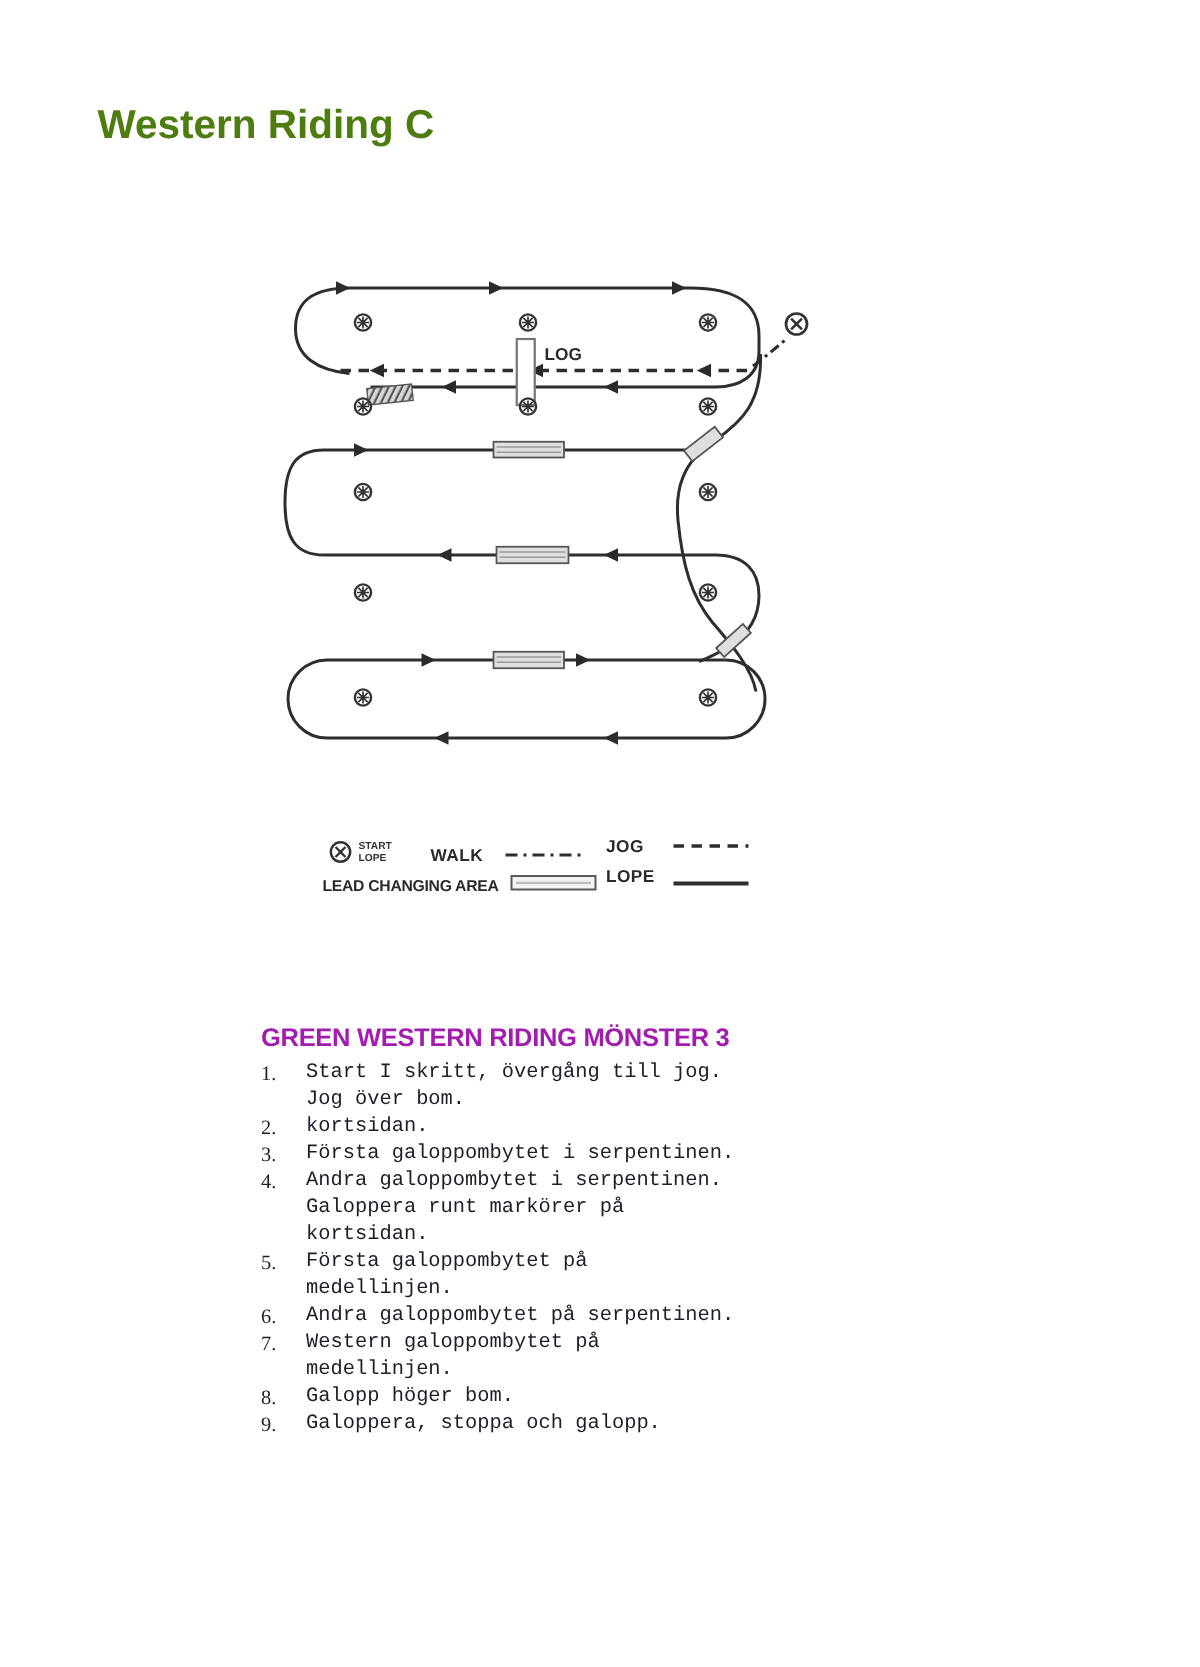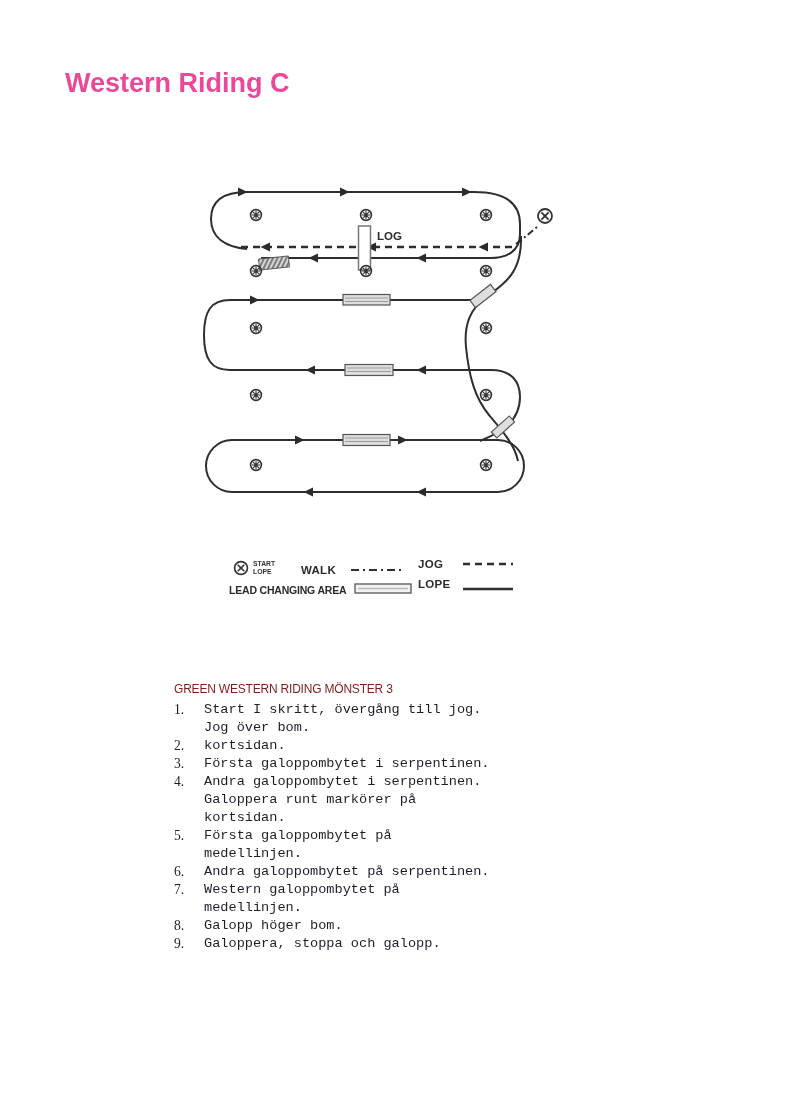--- a/index.html
+++ b/index.html
@@ -2,30 +2,30 @@
 <html><head>
 <meta charset="utf-8">
 <style>
   html,body{margin:0;padding:0;}
   body{
     width:800px;height:1111px;position:relative;background:#ffffff;
     font-family:"Liberation Sans",sans-serif;overflow:hidden;
   }
   .page-title{
     position:absolute;left:65px;top:68px;
-    font-size:27px;font-weight:bold;color:#ec4899;letter-spacing:0px;
-  }
-  .diagram-wrap{position:absolute;left:164px;top:170px;width:440px;height:440px;}
+    font-size:27px;font-weight:bold;color:#4d7c0f;letter-spacing:0px;
+  }
+  .diagram-wrap{position:absolute;left:150px;top:170px;width:440px;height:440px;}
   .instructions{
     position:absolute;left:174px;top:682px;width:320px;
     color:#1e1e2b;
   }
   .instructions .ins-title{
     font-family:"Liberation Sans",sans-serif;
-    font-size:12px;font-weight:normal;color:#7f1d1d;letter-spacing:-0.2px;
+    font-size:17px;font-weight:bold;color:#a21caf;letter-spacing:-0.2px;
     margin-bottom:5px;white-space:nowrap;
   }
   .ins-list{font-family:"Liberation Serif",serif;font-size:13.6px;line-height:18px;}
   .ins-row{display:flex;}
   .ins-num{width:30px;flex:0 0 30px;}
   .ins-text{flex:1;font-family:Liberation Mono, monospace;}
   svg text{font-family:"Liberation Sans",sans-serif;}
 </style>
 </head>
 <body>

